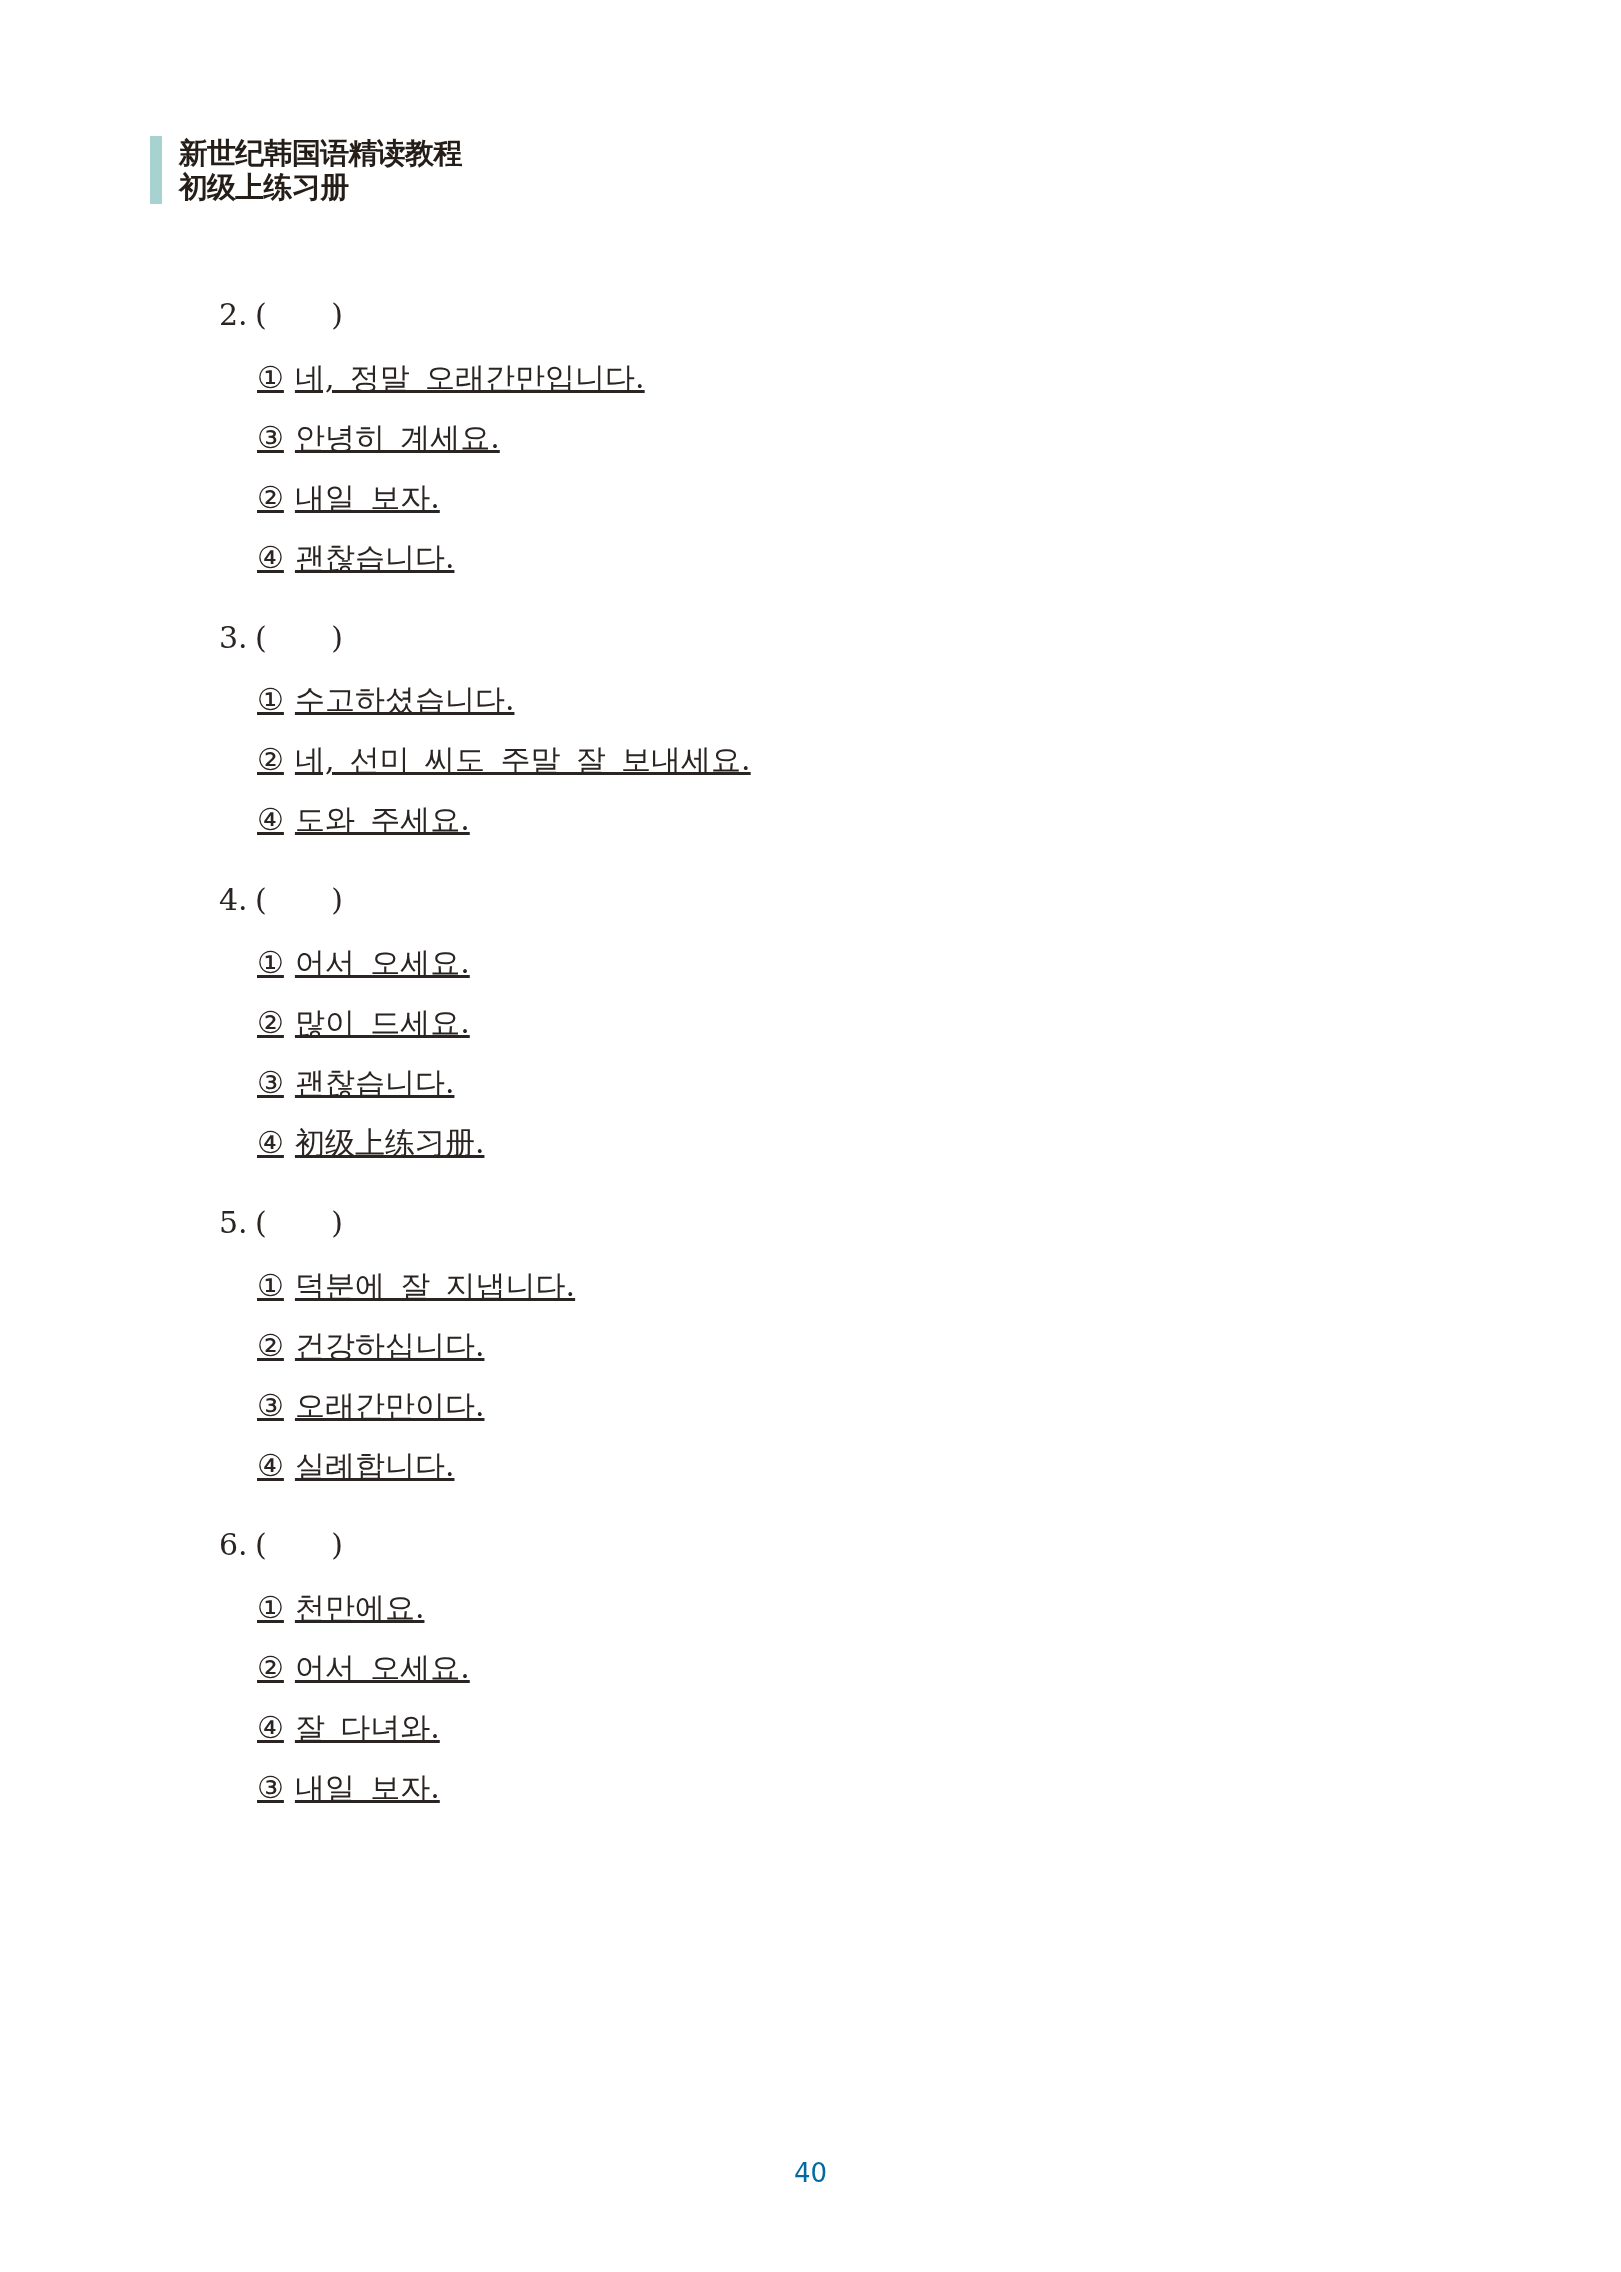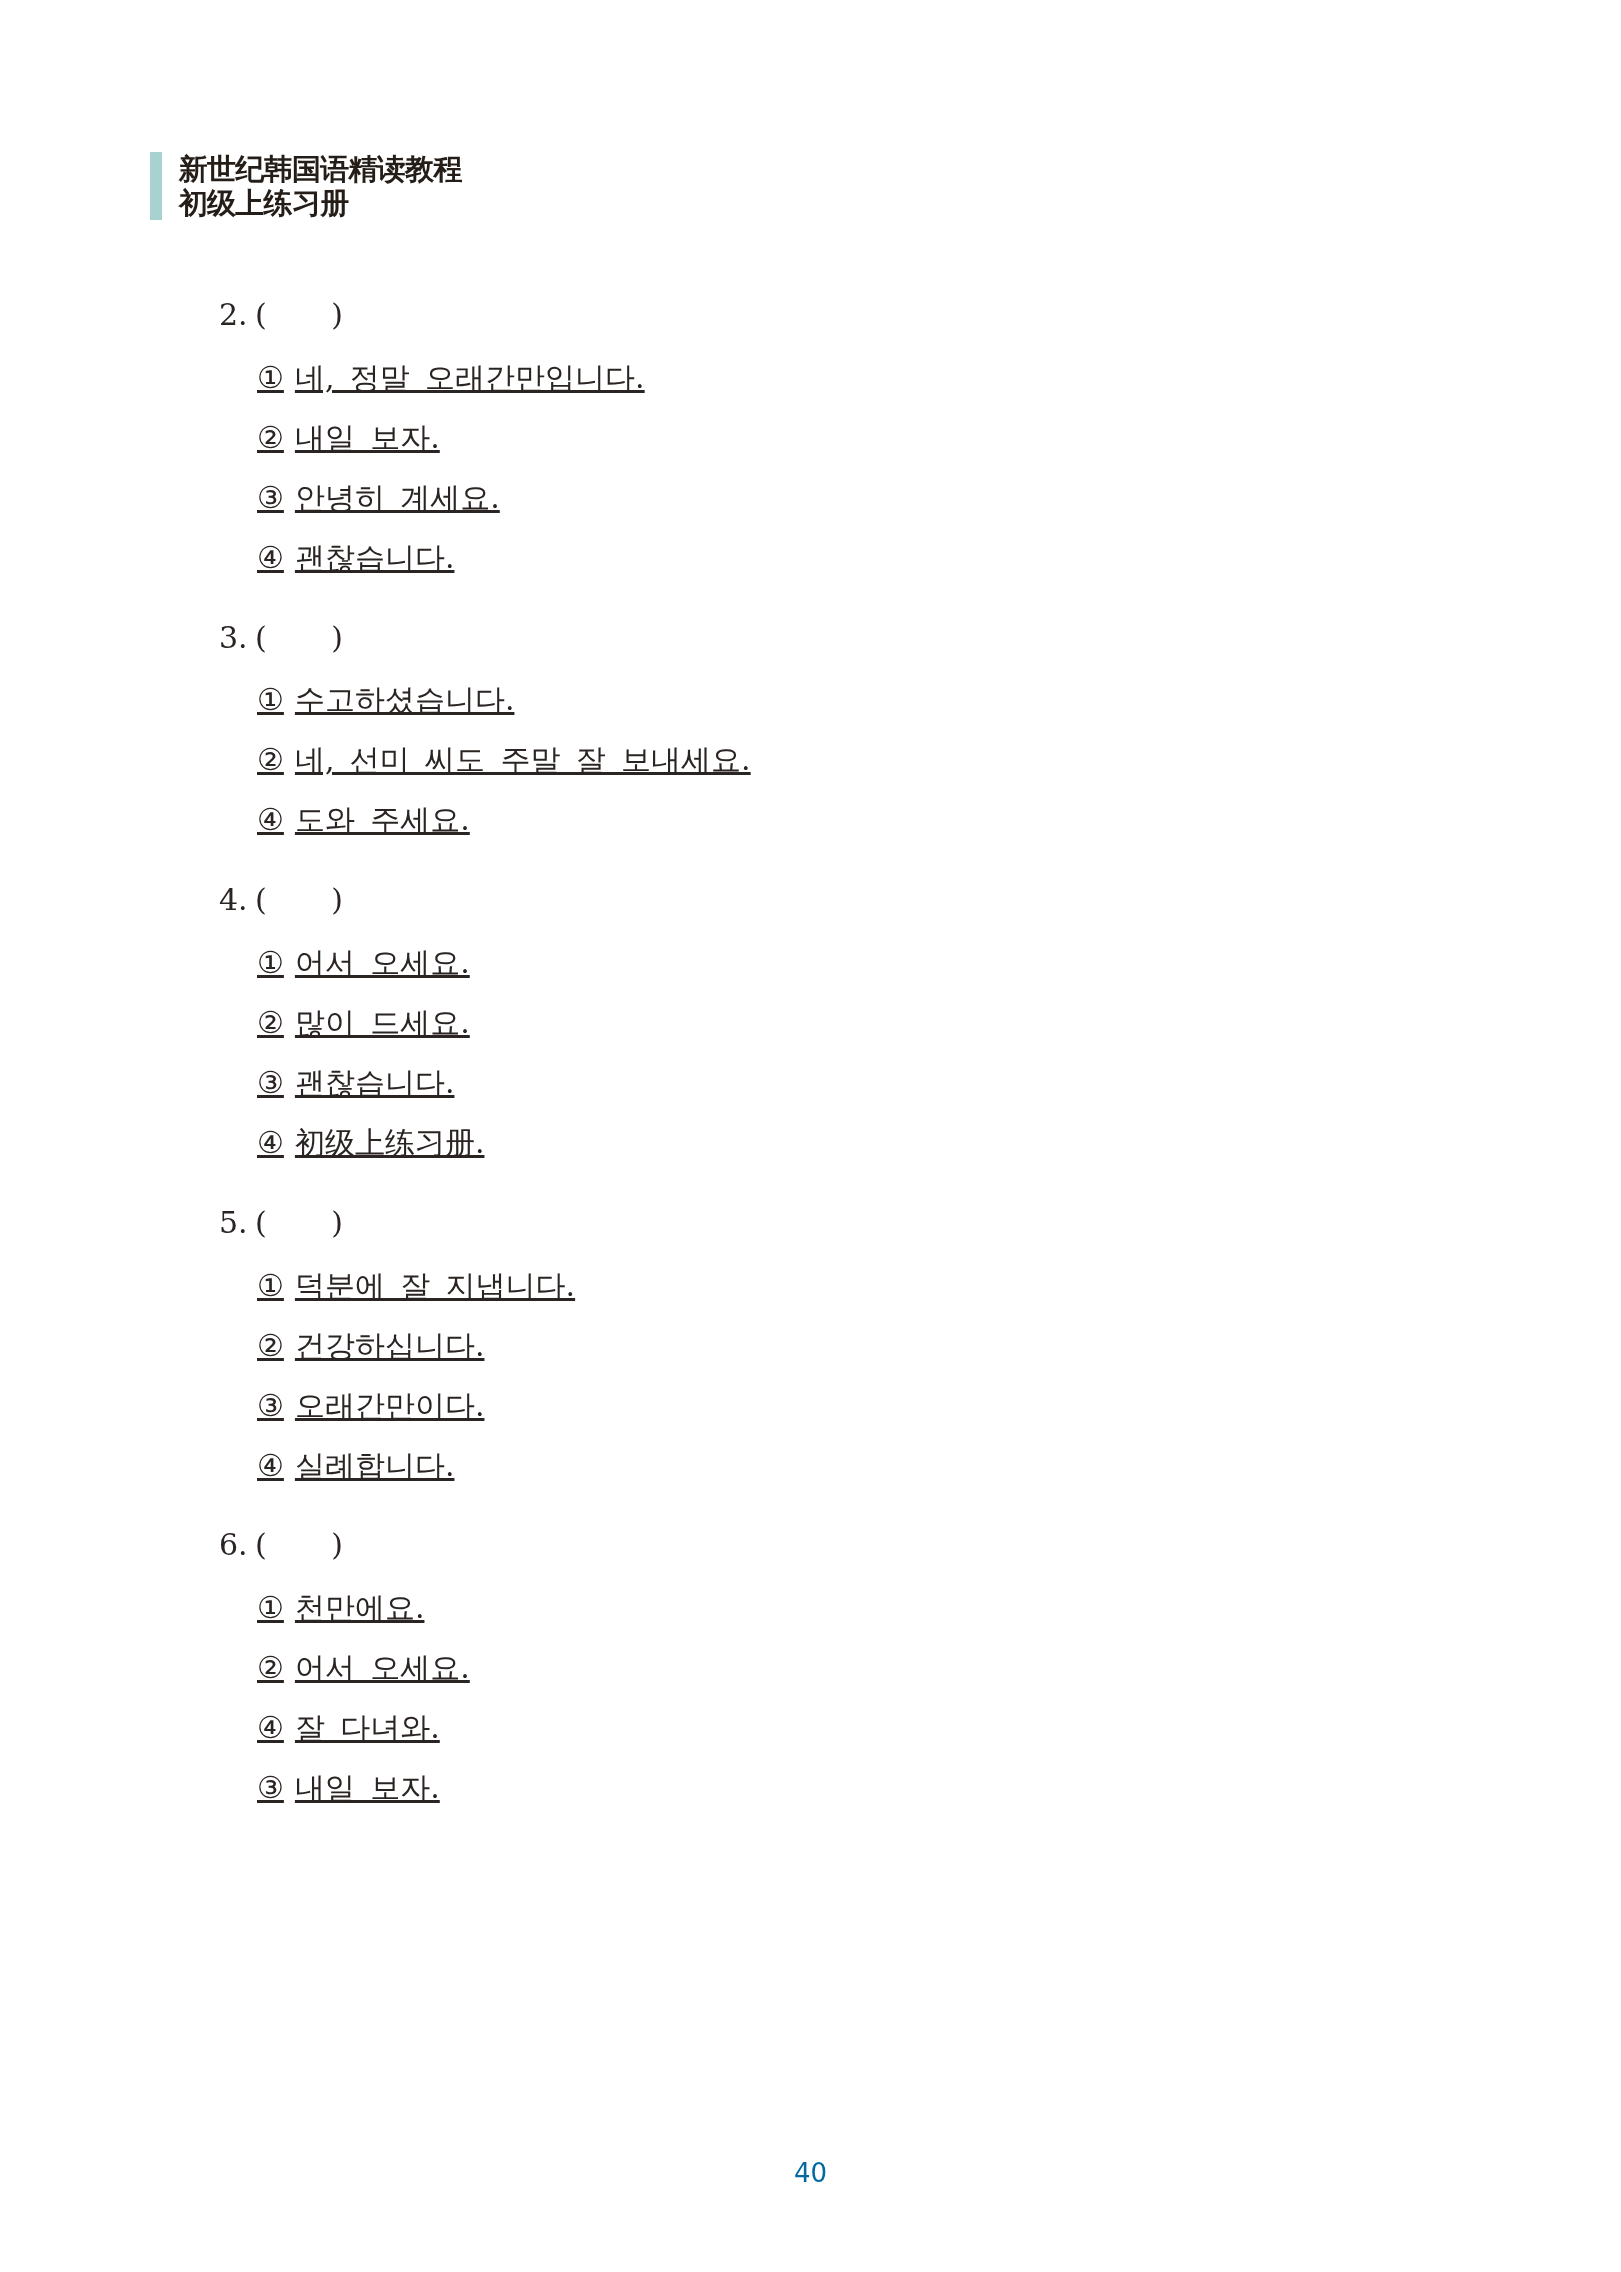--- a/index.html
+++ b/index.html
@@ -12,21 +12,21 @@
     width: 1621px;
     height: 2273px;
     background: #ffffff;
     overflow: hidden;
     color: #2a2422;
   }
   
   .chapter-header {
     position: absolute;
     left: 150px;
-    top: 152px;
+    top: 136px;
     display: flex;
     align-items: stretch;
   }
   .accent-bar {
     width: 11.7px;
     height: 68px;
     background: #a7d2d0;
     margin-right: 17px;
     flex: 0 0 auto;
   }
@@ -96,24 +96,24 @@
   <main class="questions">
 
     <section class="qblock">
       <div class="qlabel">
         <span class="qnum">2.</span><span class="qblank">(  )</span>
       </div>
       <div class="opt">
         <span class="marker">①</span><span class="otext">네, 정말 오래간만입니다.</span>
       </div>
       <div class="opt">
-        <span class="marker">②</span><span class="otext">내일 보자.</span>
+        <span class="marker">③</span><span class="otext">안녕히 계세요.</span>
       </div>
       <div class="opt">
-        <span class="marker">③</span><span class="otext">안녕히 계세요.</span>
+        <span class="marker">②</span><span class="otext">내일 보자.</span>
       </div>
       <div class="opt">
         <span class="marker">④</span><span class="otext">괜찮습니다.</span>
       </div>
     </section>
 
     <section class="qblock">
       <div class="qlabel">
         <span class="qnum">3.</span><span class="qblank">(  )</span>
       </div>

